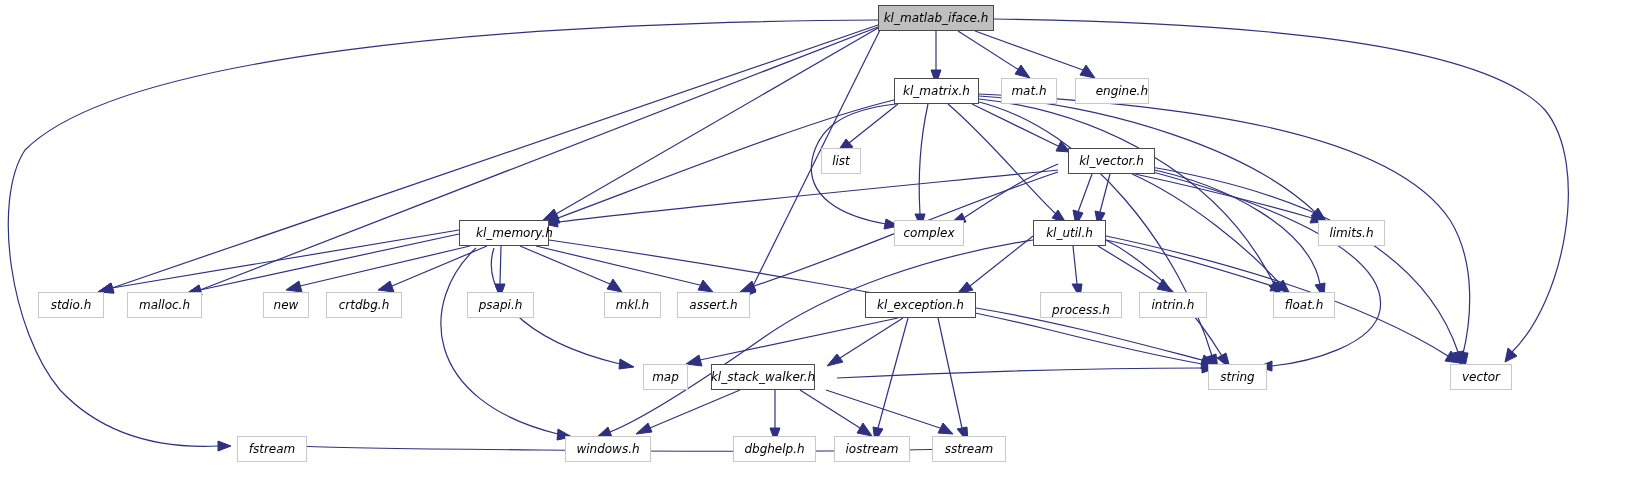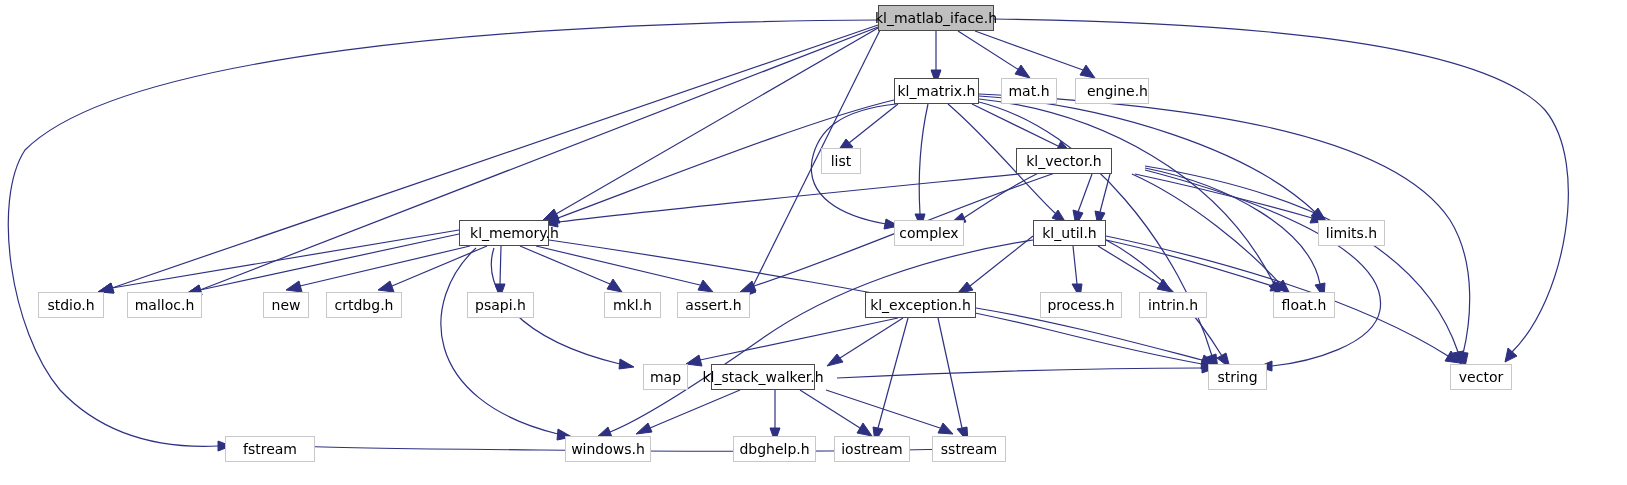--- a/index.html
+++ b/index.html
@@ -13,24 +13,25 @@
   svg.edges{position:absolute;left:0;top:0;width:1627px;height:485px;}
   svg.edges path{fill:none;stroke:#2e3182;stroke-width:1.2;}
   svg.edges polygon{fill:#2e3182;stroke:#2e3182;stroke-width:1;}
   .node{
     position:absolute;
     box-sizing:border-box;
     display:flex;align-items:center;justify-content:center;
     height:26px;
     background:#ffffff;
     border:1px solid #c8c8c8;
-    font-size:14px;
+    font-size:12px;
     color:#000000;
     white-space:nowrap;
     letter-spacing:0px;
+    font-style:italic;
   }
   .node.strong{border:1px solid #4a4a4a;}
   .node.root{background:#bfbfbf;border:1px solid #4a4a4a;}
   .node span{pointer-events:none;}
 </style>
 </head>
 <body>
 
 <div id="graph-root">
   <svg class="edges" viewBox="0 0 1627 485" preserveAspectRatio="none">
@@ -217,21 +218,21 @@
       </div>
       <div class="node " style="left: 1001px; top: 78px; width: 56px;">
         <span>mat.h</span>
       </div>
       <div class="node " style="left: 1075px; top: 78px; width: 74px; justify-content: flex-end;">
         <span>engine.h</span>
       </div>
       <div class="node " style="left: 821px; top: 148px; width: 40px;">
         <span>list</span>
       </div>
-      <div class="node strong" style="left: 1016px; top: 148px; width: 96px;">
+      <div class="node strong" style="left: 1068px; top: 148px; width: 87px;">
         <span>kl_vector.h</span>
       </div>
       <div class="node strong" style="left: 459px; top: 220px; width: 90px; padding-left: 21px;">
         <span>kl_memory.h</span>
       </div>
       <div class="node " style="left: 894px; top: 220px; width: 70px;">
         <span>complex</span>
       </div>
       <div class="node strong" style="left: 1033px; top: 220px; width: 73px;">
         <span>kl_util.h</span>
@@ -256,42 +257,42 @@
       </div>
       <div class="node " style="left: 604px; top: 292px; width: 57px;">
         <span>mkl.h</span>
       </div>
       <div class="node " style="left: 677px; top: 292px; width: 73px;">
         <span>assert.h</span>
       </div>
       <div class="node strong" style="left: 865px; top: 292px; width: 111px;">
         <span>kl_exception.h</span>
       </div>
-      <div class="node " style="left: 1040px; top: 292px; width: 82px;">
+      <div class="node " style="left: 1040px; top: 292px; width: 82px; align-items: flex-end;">
         <span>process.h</span>
       </div>
       <div class="node " style="left: 1139px; top: 292px; width: 68px;">
         <span>intrin.h</span>
       </div>
       <div class="node " style="left: 1273px; top: 292px; width: 62px;">
         <span>float.h</span>
       </div>
       <div class="node " style="left: 643px; top: 364px; width: 45px;">
         <span>map</span>
       </div>
       <div class="node strong" style="left: 711px; top: 364px; width: 104px;">
         <span>kl_stack_walker.h</span>
       </div>
       <div class="node " style="left: 1208px; top: 364px; width: 59px;">
         <span>string</span>
       </div>
       <div class="node " style="left: 1450px; top: 364px; width: 62px;">
         <span>vector</span>
       </div>
-      <div class="node " style="left: 225px; top: 436px; width: 90px;">
+      <div class="node " style="left: 237px; top: 436px; width: 70px;">
         <span>fstream</span>
       </div>
       <div class="node " style="left: 565px; top: 436px; width: 86px;">
         <span>windows.h</span>
       </div>
       <div class="node " style="left: 733px; top: 436px; width: 83px;">
         <span>dbghelp.h</span>
       </div>
       <div class="node " style="left: 834px; top: 436px; width: 76px;">
         <span>iostream</span>

